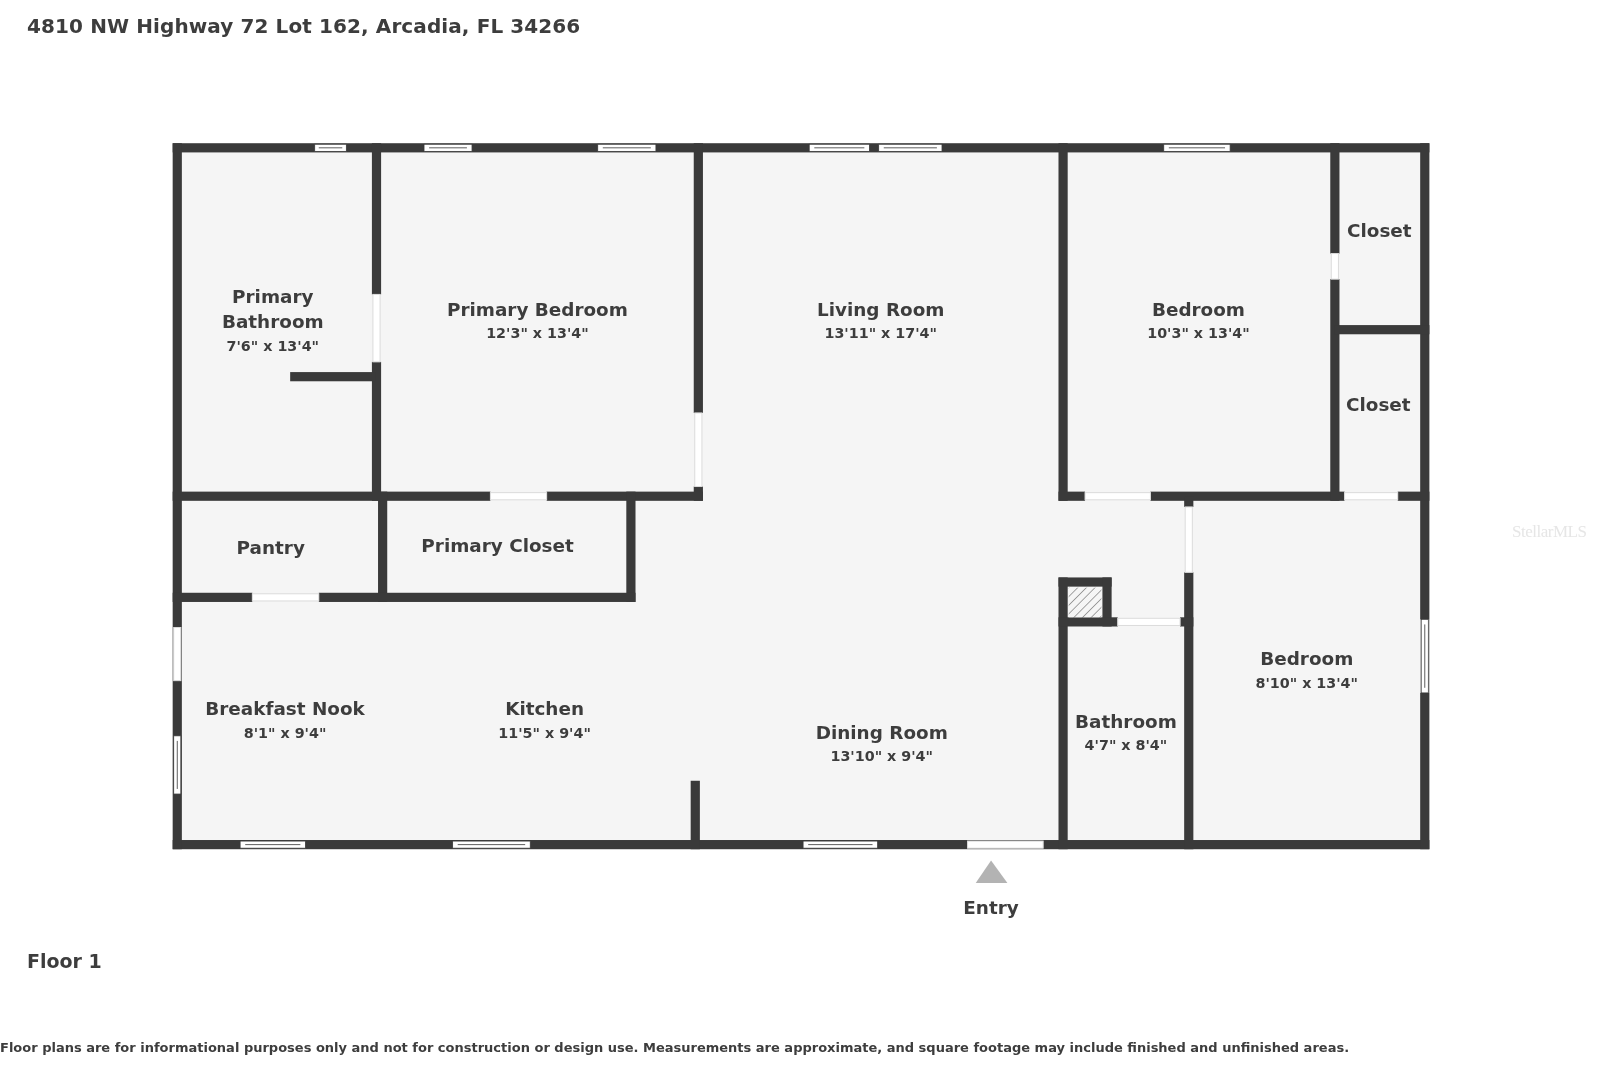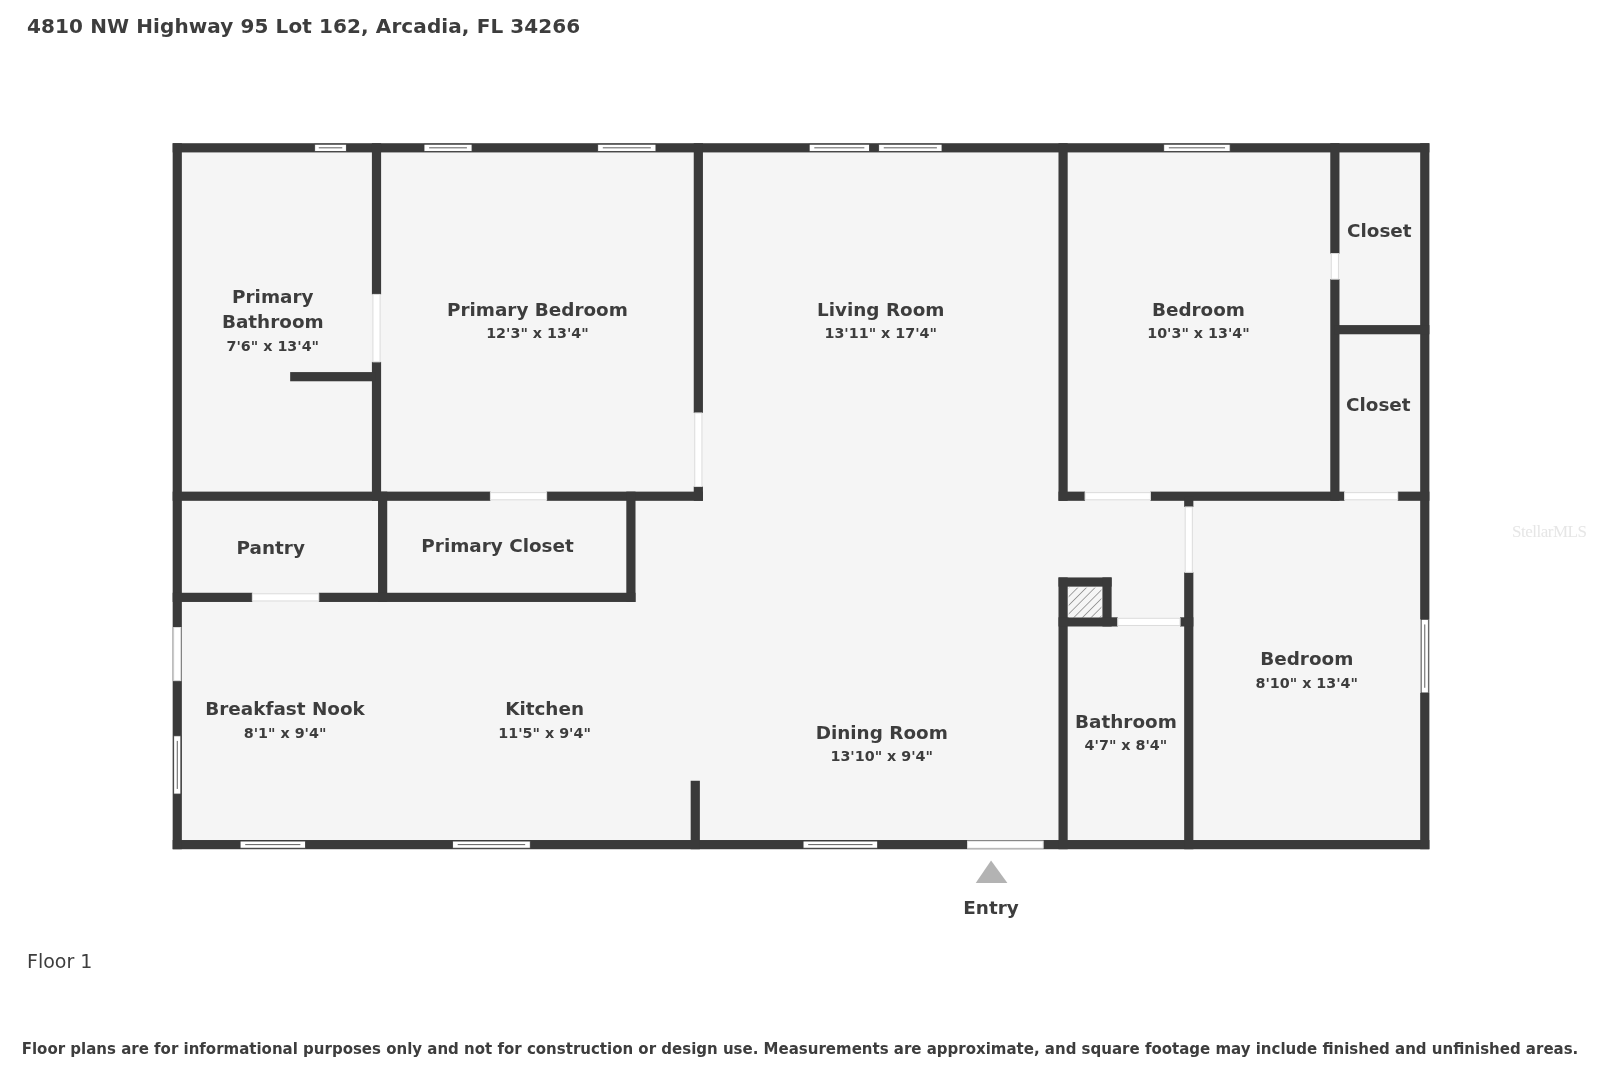--- a/index.html
+++ b/index.html
@@ -1,29 +1,29 @@
 <!DOCTYPE html>
 <html><head>
 <meta charset="utf-8">
 <style>
   html,body{margin:0;padding:0;background:#ffffff;}
   body{width:1600px;height:1066px;position:relative;overflow:hidden;font-family:"DejaVu Sans","Liberation Sans",sans-serif;color:#3d3d3d;}
   .title{position:absolute;left:27px;top:14px;font-size:20px;font-weight:bold;color:#3d3d3d;letter-spacing:0.1px;}
-  .floor-label{position:absolute;left:27px;top:950px;font-size:19px;font-weight:normal;color:#3d3d3d;}
-  .disclaimer{position:absolute;left:0;width:1600px;top:1040px;text-align:center;font-size:15px;font-weight:bold;color:#3d3d3d;}
+  .floor-label{position:absolute;left:27px;top:950px;font-size:19px;font-weight:bold;color:#3d3d3d;}
+  .disclaimer{position:absolute;left:0;width:1600px;top:1040px;text-align:left;font-size:13px;font-weight:bold;color:#3d3d3d;}
   .watermark{position:absolute;left:1512px;top:522px;font-size:17px;color:#e6e6e6;letter-spacing:-0.5px;font-family:Liberation Serif, serif;}
   svg.plan{position:absolute;left:0;top:0;}
   .room-name{font-family:"DejaVu Sans","Liberation Sans",sans-serif;font-weight:bold;font-size:18px;fill:#3d3d3d;}
   .room-dim{font-family:"DejaVu Sans","Liberation Sans",sans-serif;font-weight:bold;font-size:14px;fill:#3d3d3d;}
   .entry-text{font-family:"DejaVu Sans","Liberation Sans",sans-serif;font-weight:bold;font-size:18px;fill:#3d3d3d;}
 </style>
 </head>
 <body>
 
-<div class="title">4810 NW Highway 95 Lot 162, Arcadia, FL 34266</div>
+<div class="title">4810 NW Highway 72 Lot 162, Arcadia, FL 34266</div>
 
 <svg class="plan" width="1600" height="1066" viewBox="0 0 1566 1043" xmlns="http://www.w3.org/2000/svg">
   <defs>
     <pattern id="hatch" patternUnits="userSpaceOnUse" width="6" height="6" patternTransform="rotate(45)">
       <rect width="6" height="6" fill="#f5f5f5"></rect>
       <line x1="0" y1="0" x2="0" y2="6" stroke="#555" stroke-width="1"></line>
     </pattern>
   </defs>
 
   <rect x="172" y="144" width="1223" height="683" fill="#f5f5f5"></rect>

